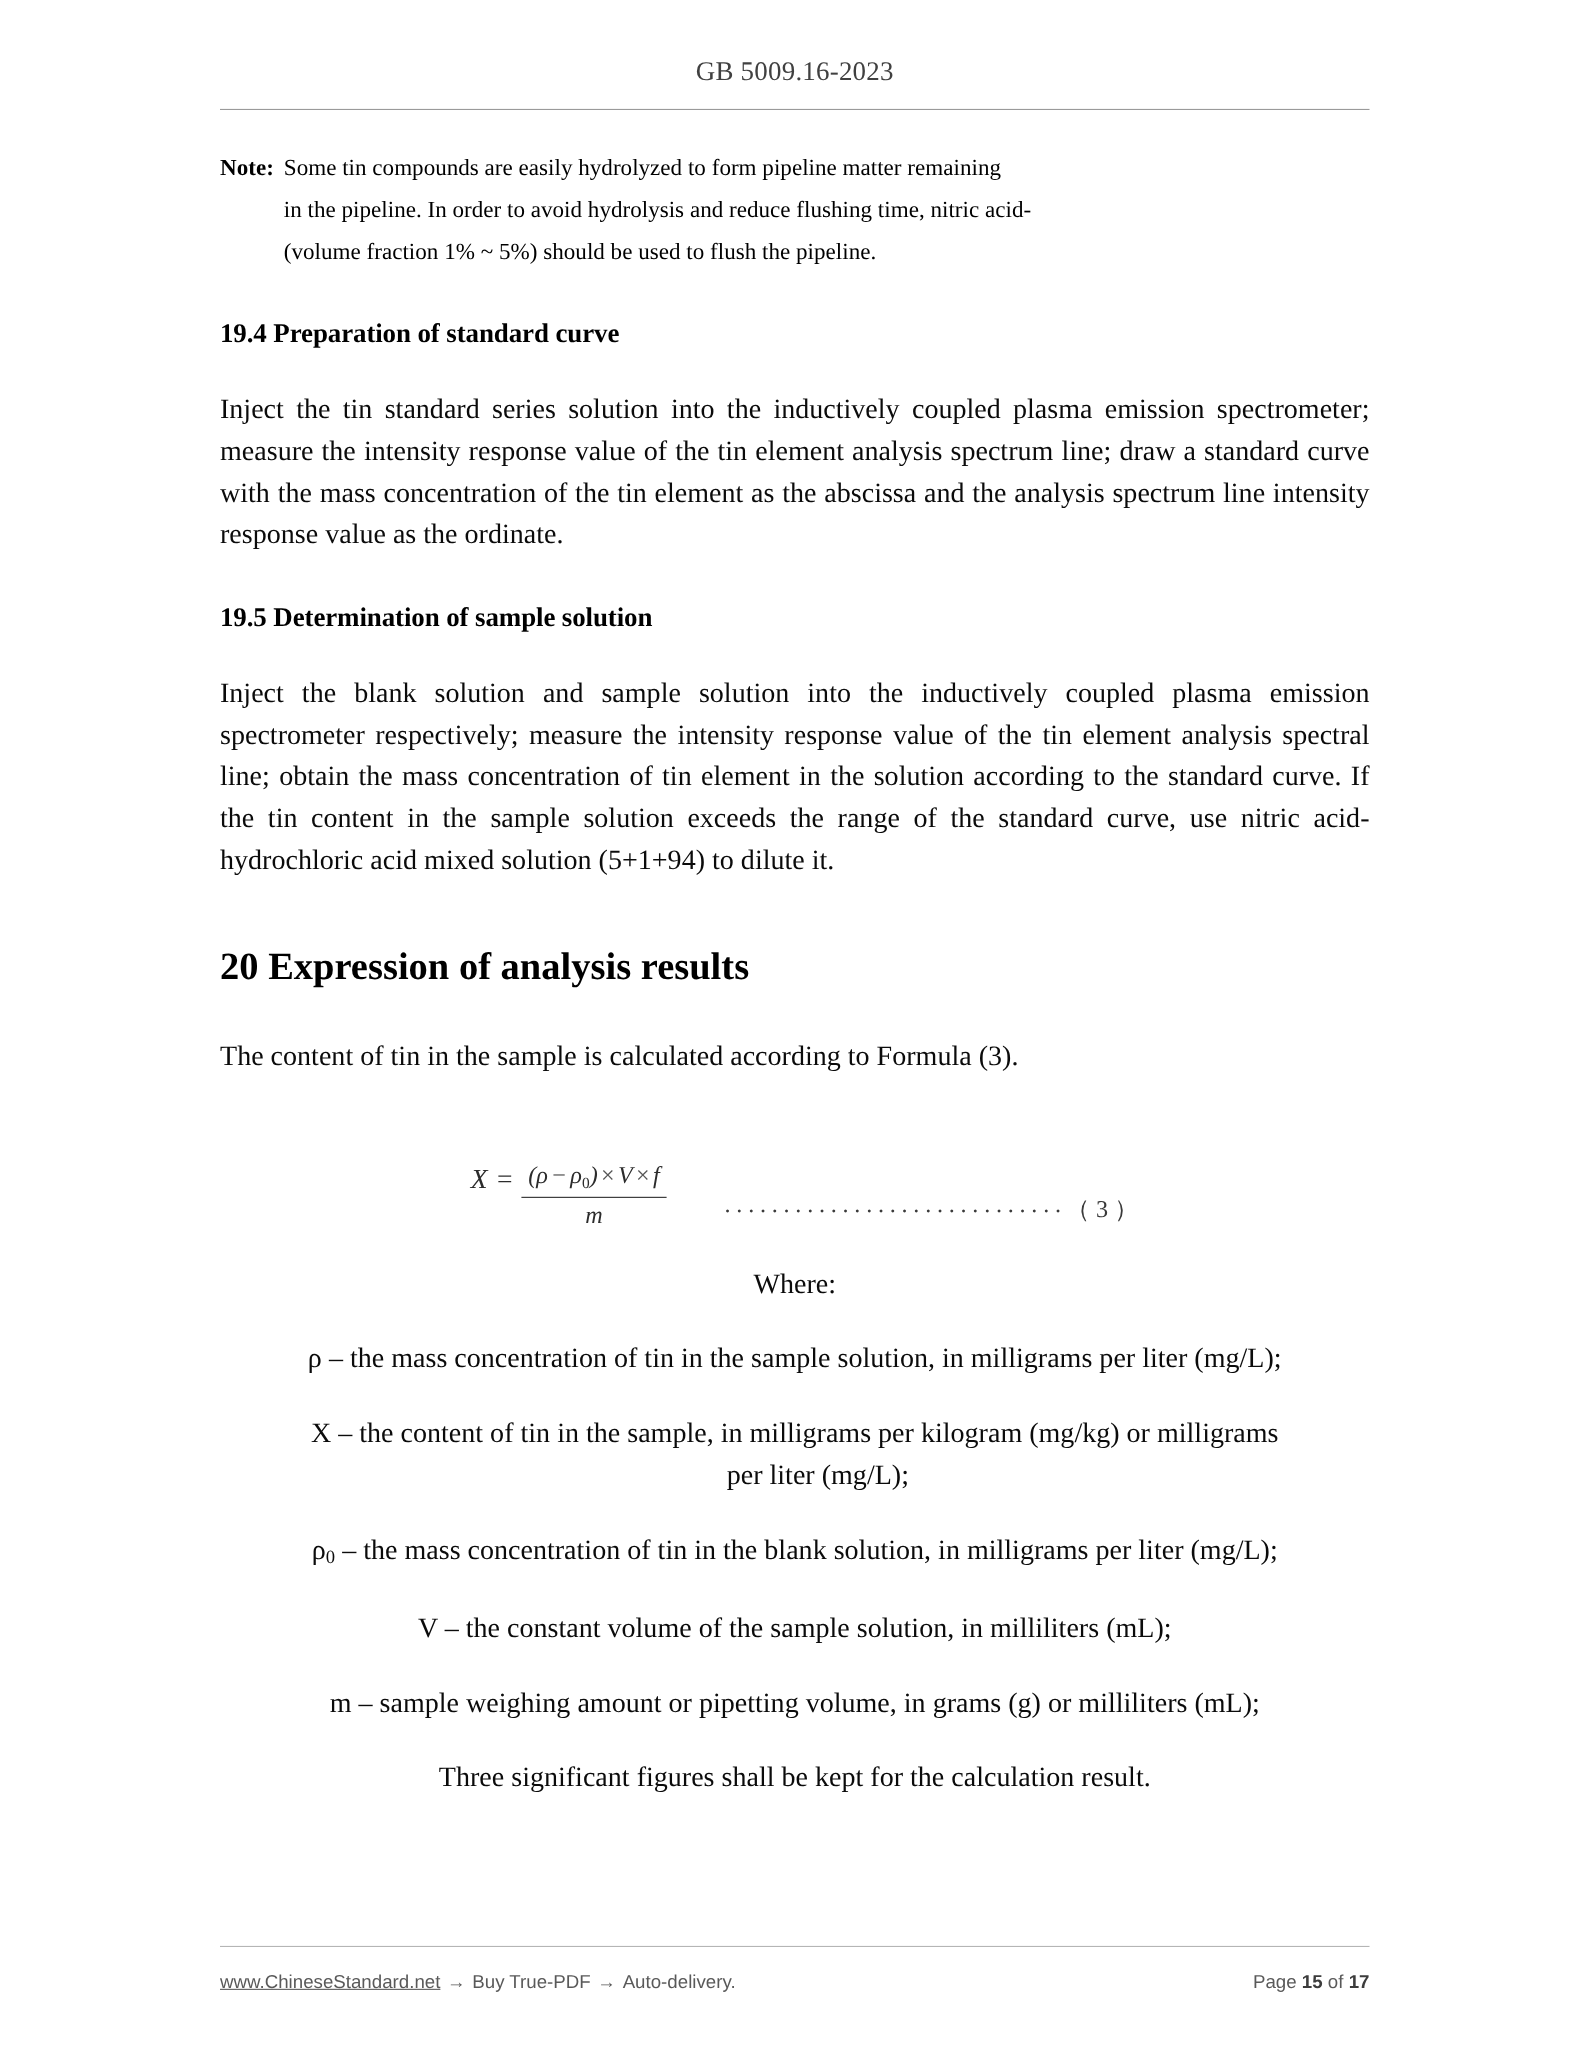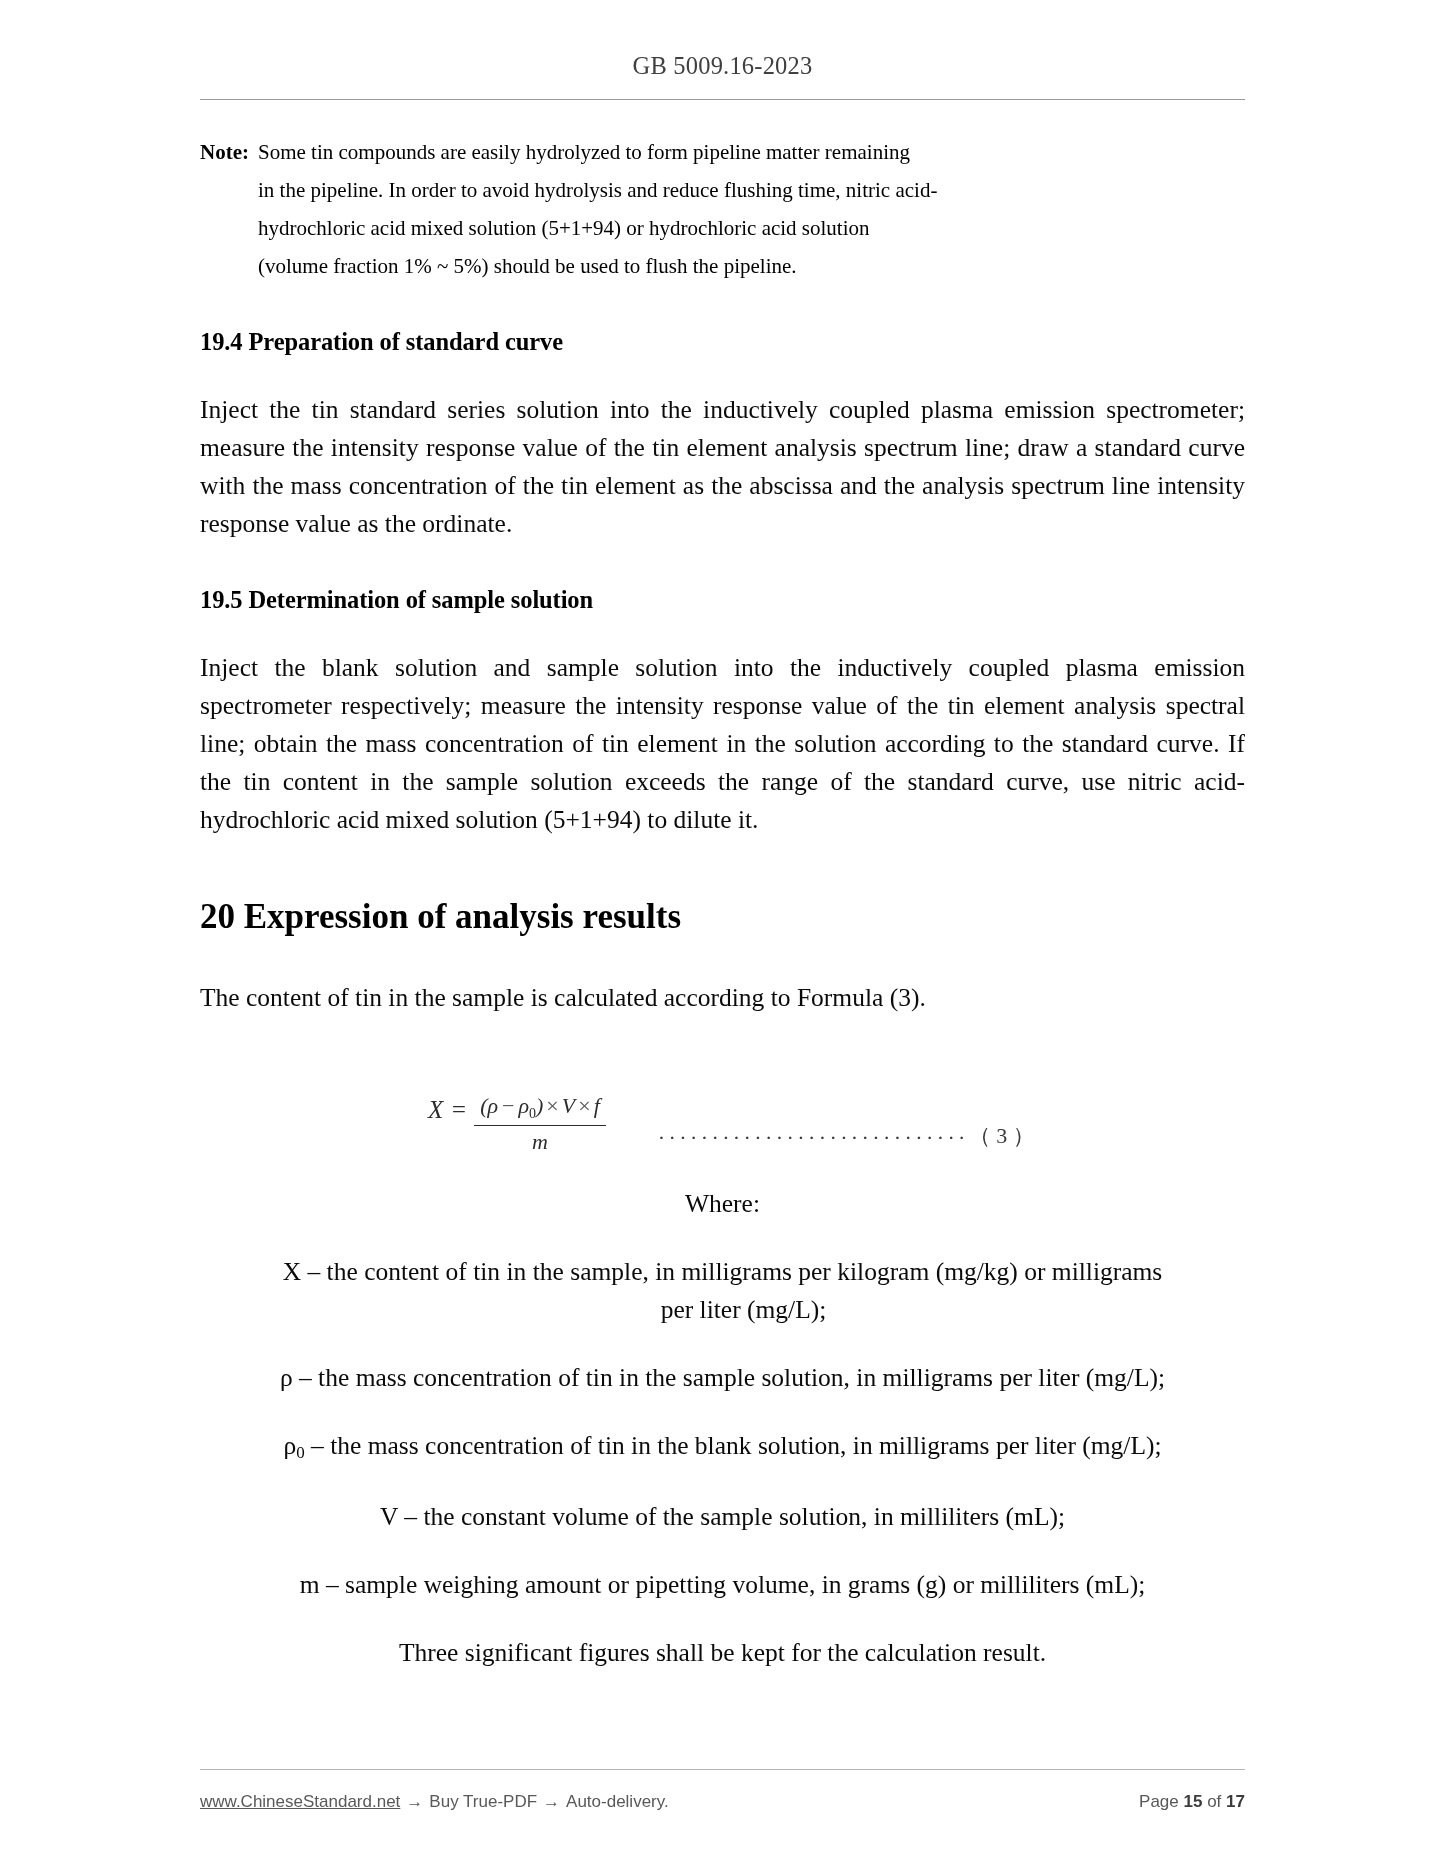--- a/index.html
+++ b/index.html
@@ -211,21 +211,20 @@
     <div class="header-rule"></div>
   </div>
 
   <div class="content">
 
     <div class="note-block">
       <span class="note-label">Note:</span>
       <span class="note-body">
         <span>Some tin compounds are easily hydrolyzed to form pipeline matter remaining</span>
         <span>in the pipeline. In order to avoid hydrolysis and reduce flushing time, nitric acid-</span>
-        <span>hydrochloric acid mixed solution (5+1+94) or hydrochloric acid solution</span>
         <span>(volume fraction 1% ~ 5%) should be used to flush the pipeline.</span>
       </span>
     </div>
 
     <h3 class="sub-heading">19.4 Preparation of standard curve</h3>
     <div class="gap-md"></div>
     <p class="para">Inject the tin standard series solution into the inductively coupled plasma emission spectrometer; measure the intensity response value of the tin element analysis spectrum line; draw a standard curve with the mass concentration of the tin element as the abscissa and the analysis spectrum line intensity response value as the ordinate.</p>
 
     <h3 class="sub-heading">19.5 Determination of sample solution</h3>
     <div class="gap-md"></div>
@@ -245,30 +244,30 @@
           <span class="frac-den">m</span>
         </span>
       </span>
       <span class="formula-leader">·····························</span>
       <span class="formula-number">（ 3 ）</span>
     </div>
 
     <p class="def">Where:</p>
 
     <div class="def">
+      <span>ρ</span>
+      <span>–</span>
+      <span>the mass concentration of tin in the sample solution, in milligrams per liter (mg/L);</span>
+    </div>
+
+    <div class="def">
       <span>X</span>
       <span>–</span>
       <span>the content of tin in the sample, in milligrams per kilogram (mg/kg) or milligrams</span>
       <span class="cont">per liter (mg/L);</span>
-    </div>
-
-    <div class="def">
-      <span>ρ</span>
-      <span>–</span>
-      <span>the mass concentration of tin in the sample solution, in milligrams per liter (mg/L);</span>
     </div>
 
     <div class="def">
       <span>ρ</span><span class="def-sub">0</span>
       <span>–</span>
       <span>the mass concentration of tin in the blank solution, in milligrams per liter (mg/L);</span>
     </div>
 
     <div class="def">
       <span>V</span>

